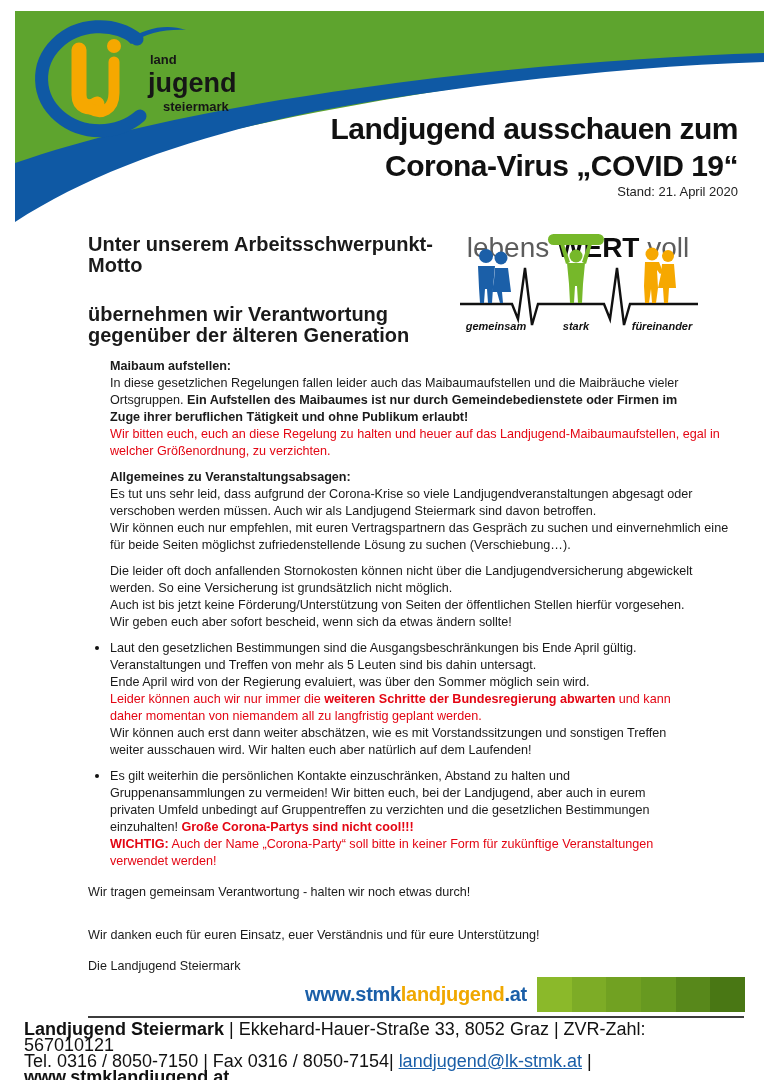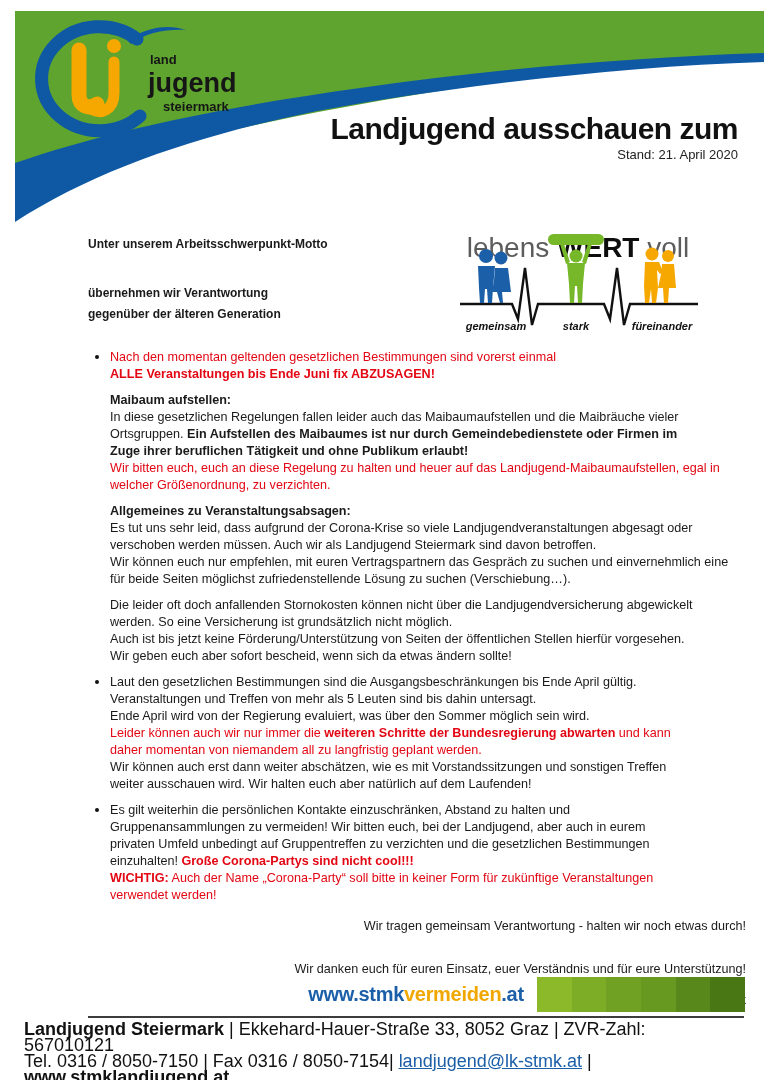--- a/index.html
+++ b/index.html
@@ -9,30 +9,30 @@
   }
   .b{font-weight:bold;}
   .red{color:var(--red);}
   .link{color:var(--link_blue);text-decoration:underline;}
   
   .header-svg{position:absolute;top:0;left:0;}
   .title-block{position:absolute;top:110px;right:26px;text-align:right;}
   .title-line{font-size:30px;font-weight:bold;color:#111;line-height:37px;letter-spacing:-0.5px;}
   .stand{font-size:13px;color:#222;font-weight:normal;}
   
-  .motto{position:absolute;top:234px;left:88px;width:370px;font-size:12px;font-weight:bold;line-height:21px;}
+  .motto{position:absolute;top:234px;left:88px;width:370px;font-size:20px;font-weight:bold;line-height:21px;}
   .motto-l1{margin-bottom:28px;}
   .lebenswert{position:absolute;top:226px;left:452px;}
   
   .content{position:absolute;top:349px;left:88px;width:658px;font-size:12.6px;line-height:17px;}
   .para{margin:0 0 0 22px;}
   .gap{height:9px;}
   .bullet-item{position:relative;padding-left:22px;}
   .dot{position:absolute;left:7px;top:6px;width:4px;height:4px;border-radius:50%;background:#111;}
-  .closing{text-align:right;margin-top:14px;}
+  .closing{text-align:left;margin-top:14px;}
   .closing-gap{height:12px;}
   
   .footer-web{position:absolute;top:983px;left:88px;width:656px;text-align:center;
     font-size:20px;font-weight:bold;letter-spacing:-0.3px;}
   .footer-web .p1,.footer-web .p3{color:var(--link_blue);}
   .footer-web .p2{color:var(--web_orange);}
   .footer-bar{position:absolute;top:977px;left:537px;width:208px;height:35px;display:flex;}
   .footer-bar div{flex:1;}
   .footer-rule{position:absolute;top:1016px;left:88px;width:656px;height:2px;background:#3c3c3c;}
   .footer-contact{position:absolute;top:1021px;left:24px;width:716px;text-align:left;
@@ -51,20 +51,21 @@
     <circle cx="114" cy="46" r="7" fill="#f6a800"></circle>
     <path d="M114,62 L114,93 C114,110 101,115 91,109" stroke="#f6a800" stroke-width="11" fill="none" stroke-linecap="round"></path>
   </g>
   <text x="150" y="64" font-size="13" font-weight="bold" fill="#161616">land</text>
   <text x="148" y="92" font-size="27" font-weight="bold" fill="#161616">jugend</text>
   <text x="163" y="111" font-size="13" font-weight="bold" fill="#161616">steiermark</text>
 </svg>
 
 <div class="title-block">
   <div class="title-line">Landjugend ausschauen zum</div>
+  <div class="title-line">Corona-Virus „COVID 19“</div>
   <div class="stand">Stand: 21. April 2020</div>
 </div>
 
 <div class="motto">
   <div class="motto-l1">Unter unserem Arbeitsschwerpunkt-Motto</div>
   <div>übernehmen wir Verantwortung</div>
   <div>gegenüber der älteren Generation</div>
 </div>
 
 <svg class="lebenswert" width="256" height="114" viewBox="0 0 256 114">
@@ -93,24 +94,20 @@
     <path d="M193,36 L207,36 L211,46 L208,48 L205,44 L206,62 L204,77 L200,77 L199,63 L197,77 L193,77 L192,60 Z"></path>
     <path d="M210,38 L222,38 L224,62 L206,62 L209,48 Z M211,62 L212,77 L216,77 L217,62 Z"></path>
   </g>
   <text x="44" y="104" text-anchor="middle" font-size="11" font-weight="bold" font-style="italic" fill="#111">gemeinsam</text>
   <text x="124" y="104" text-anchor="middle" font-size="11" font-weight="bold" font-style="italic" fill="#111">stark</text>
   <text x="210" y="104" text-anchor="middle" font-size="11" font-weight="bold" font-style="italic" fill="#111">füreinander</text>
 </svg>
 
 <div class="content">
 
-  <div class="bullet-item">
-    <span class="dot"></span>
-    <div><span class="red">Nach den momentan geltenden gesetzlichen Bestimmungen sind vorerst einmal</span><br><span class="b red">ALLE Veranstaltungen bis Ende Juni fix ABZUSAGEN!</span></div>
-  </div>
 
   <div class="gap"></div>
 
   <div class="para"><span class="b">Maibaum aufstellen:</span><br><span>In diese gesetzlichen Regelungen fallen leider auch das Maibaumaufstellen und die Maibräuche vieler</span><br><span>Ortsgruppen. </span><span class="b">Ein Aufstellen des Maibaumes ist nur durch Gemeindebedienstete oder Firmen im</span><br><span class="b">Zuge ihrer beruflichen Tätigkeit und ohne Publikum erlaubt!</span><br><span class="red">Wir bitten euch, euch an diese Regelung zu halten und heuer auf das Landjugend-Maibaumaufstellen, egal in</span><br><span class="red">welcher Größenordnung, zu verzichten.</span></div>
 
   <div class="gap"></div>
 
   <div class="para"><span class="b">Allgemeines zu Veranstaltungsabsagen:</span><br><span>Es tut uns sehr leid, dass aufgrund der Corona-Krise so viele Landjugendveranstaltungen abgesagt oder</span><br><span>verschoben werden müssen. Auch wir als Landjugend Steiermark sind davon betroffen.</span><br><span>Wir können euch nur empfehlen, mit euren Vertragspartnern das Gespräch zu suchen und einvernehmlich eine</span><br><span>für beide Seiten möglichst zufriedenstellende Lösung zu suchen (Verschiebung…).</span></div>
 
   <div class="gap"></div>
@@ -131,21 +128,21 @@
     <div><span>Es gilt weiterhin die persönlichen Kontakte einzuschränken, Abstand zu halten und</span><br><span>Gruppenansammlungen zu vermeiden! Wir bitten euch, bei der Landjugend, aber auch in eurem</span><br><span>privaten Umfeld unbedingt auf Gruppentreffen zu verzichten und die gesetzlichen Bestimmungen</span><br><span>einzuhalten! </span><span class="b red">Große Corona-Partys sind nicht cool!!!</span><br><span class="b red">WICHTIG:</span><span class="red"> Auch der Name „Corona-Party“ soll bitte in keiner Form für zukünftige Veranstaltungen</span><br><span class="red">verwendet werden!</span></div>
   </div>
 
   <div class="closing">Wir tragen gemeinsam Verantwortung - halten wir noch etwas durch!</div>
   <div class="closing-gap"></div>
   <div class="closing">Wir danken euch für euren Einsatz, euer Verständnis und für eure Unterstützung!</div>
   <div class="closing">Die Landjugend Steiermark</div>
 </div>
 
 <div class="footer-web">
-  <span class="p1">www.stmk</span><span class="p2">vermeiden</span><span class="p3">.at</span>
+  <span class="p1">www.stmk</span><span class="p2">landjugend</span><span class="p3">.at</span>
 </div>
 <div class="footer-bar">
     <div style="background: rgb(139, 185, 42);"></div>
     <div style="background: rgb(125, 172, 38);"></div>
     <div style="background: rgb(113, 161, 34);"></div>
     <div style="background: rgb(103, 153, 32);"></div>
     <div style="background: rgb(88, 136, 27);"></div>
     <div style="background: rgb(73, 119, 20);"></div>
   </div>
 <div class="footer-rule"></div>

